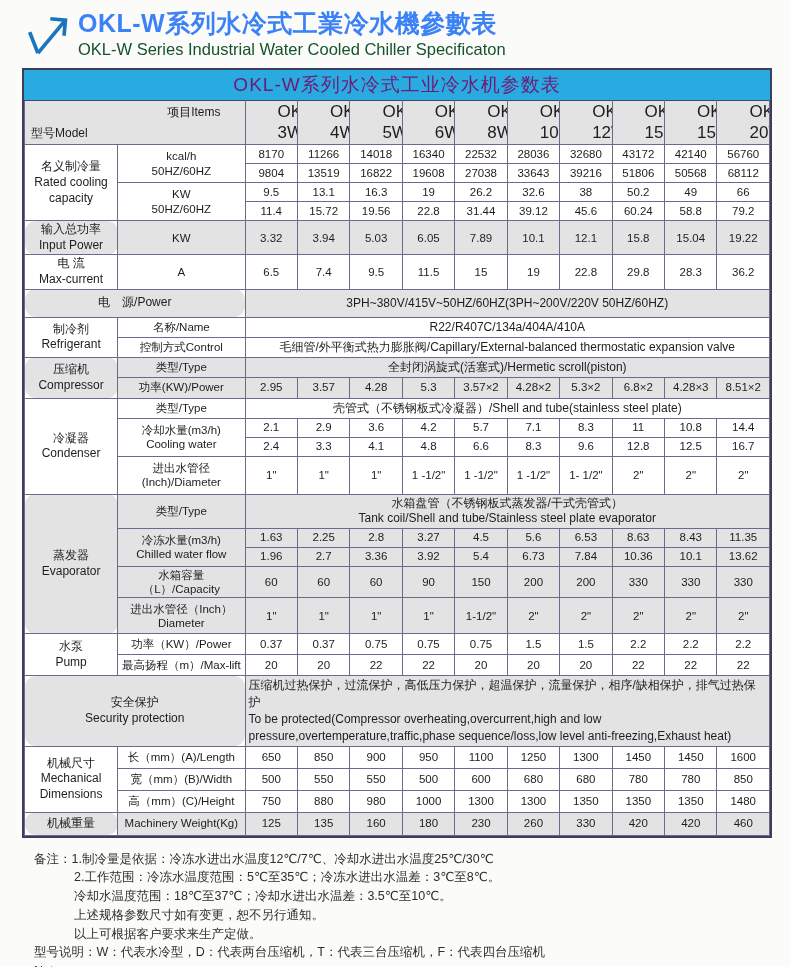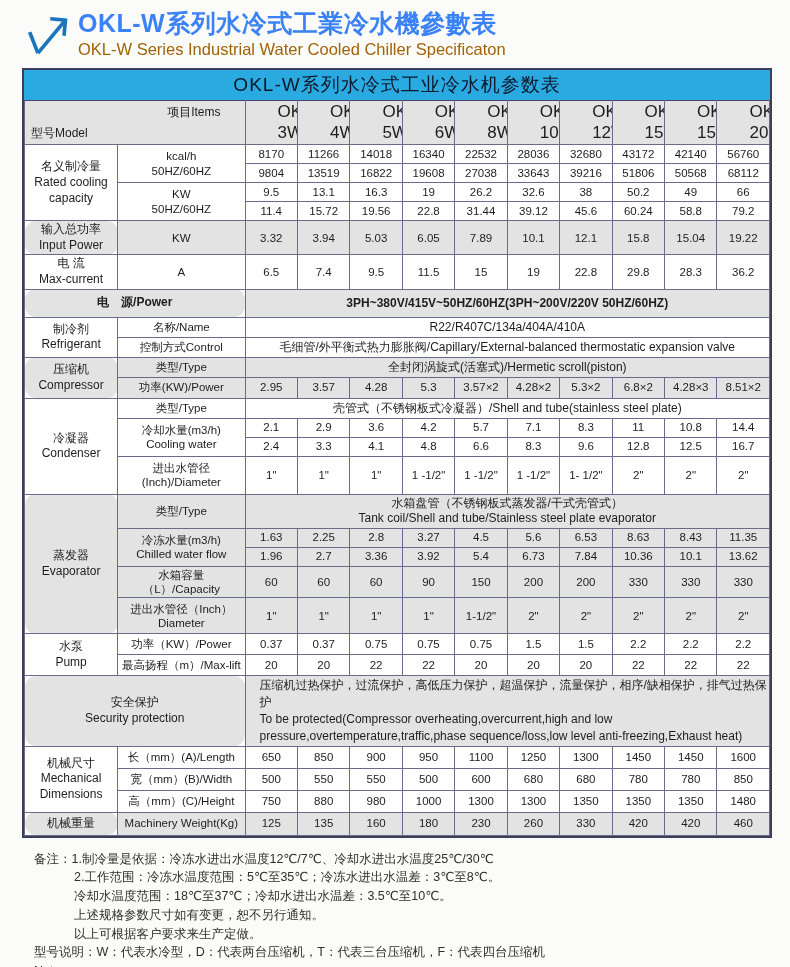--- a/index.html
+++ b/index.html
@@ -4,35 +4,35 @@
 <style>
   html,body{margin:0;padding:0;}
   body{
     width:790px;min-height:967px;background:#fbfbf9;
     font-family:"Liberation Sans","DejaVu Sans",sans-serif;color:#222;
   }
   
   .page-header{display:flex;align-items:flex-start;padding:10px 0 6px 26px;}
   .logo{width:44px;height:46px;margin-right:8px;flex:0 0 auto;}
   .titles h1{margin:0;font-size:25px;font-weight:600;color:#3b82f6;letter-spacing:0.5px;line-height:1.1;}
-  .titles h2{margin:2px 0 0 0;font-size:16.5px;font-weight:400;color:#a16207;line-height:1.15;}
+  .titles h2{margin:2px 0 0 0;font-size:16.5px;font-weight:400;color:#14532d;line-height:1.15;}
   
   .table-wrap{width:746px;margin:4px 0 0 22px;border:2px solid #3d3d5c;background:#fff;}
-  .table-title{height:30px;background:#29abe2;color:#0f172a;font-size:19px;letter-spacing:1px;
+  .table-title{height:30px;background:#29abe2;color:#701a75;font-size:19px;letter-spacing:1px;
     display:flex;align-items:center;justify-content:center;}
   table{border-collapse:collapse;width:100%;table-layout:fixed;}
   td{border:1px solid #6a6a8a;text-align:center;vertical-align:middle;
      font-size:11.5px;line-height:1.25;padding:1px 2px;background:#fff;color:#1d1d1d;
      overflow:hidden;}
   tr.shaded td{background:#e3e3e3;}
   tr.sec-start td{border-top:1.6px solid #46466a;}
   td.label-cell{font-size:12px;line-height:1.3;border-radius:11px;}
   td.item-cell{font-size:11.5px;line-height:1.25;}
   td.span-cell{font-size:12px;}
-  td.span-left{text-align:left;padding-left:14px;line-height:1.4;font-size:12px;}
+  td.span-left{text-align:left;padding-left:3px;line-height:1.4;font-size:12px;}
   td.model-cell{font-size:17px;line-height:1.2;padding-left:32px;}
   td.corner{position:relative;
     background-image:linear-gradient(to bottom right,transparent calc(50% - 0.7px),#6a6a8a calc(50% - 0.7px),#6a6a8a calc(50% + 0.7px),transparent calc(50% + 0.7px));}
   .corner .model-lab{position:absolute;left:6px;bottom:3px;font-size:12px;}
   .corner .items-lab{position:absolute;right:24px;top:4px;font-size:12px;}
   
   .notes{margin:12px 0 0 34px;font-size:12.5px;color:#2e2e2e;line-height:1.5;}
   .notes .indent0{margin-left:0;}
   .notes .indent1{margin-left:40px;}
 </style>
@@ -159,21 +159,21 @@
           <td class="value-cell">7.4</td>
           <td class="value-cell">9.5</td>
           <td class="value-cell">11.5</td>
           <td class="value-cell">15</td>
           <td class="value-cell">19</td>
           <td class="value-cell">22.8</td>
           <td class="value-cell">29.8</td>
           <td class="value-cell">28.3</td>
           <td class="value-cell">36.2</td>
         </tr>
-        <tr class="shaded sec-start" style="height: 28px; font-weight: bold;">
+        <tr class="shaded sec-start" style="height: 28px;">
           <td class="label-cell" colspan="2">电　源/Power</td>
           <td class="span-cell" colspan="10">3PH~380V/415V~50HZ/60HZ(3PH~200V/220V  50HZ/60HZ)</td>
         </tr>
         <tr class=" sec-start" style="height: 20px;">
           <td class="label-cell" rowspan="2">制冷剂<br>Refrigerant</td>
           <td class="item-cell">名称/Name</td>
           <td class="span-cell" colspan="10">R22/R407C/134a/404A/410A</td>
         </tr>
         <tr style="height: 20px;">
           <td class="item-cell">控制方式Control</td>

